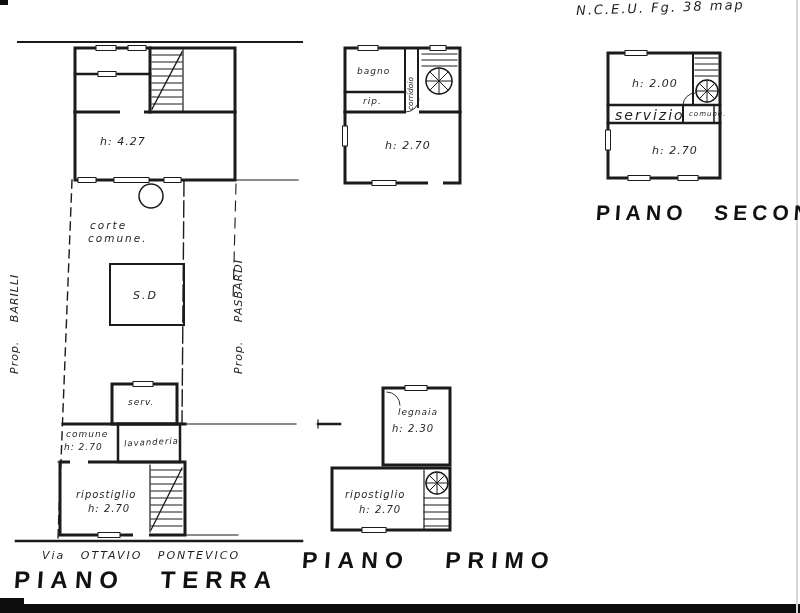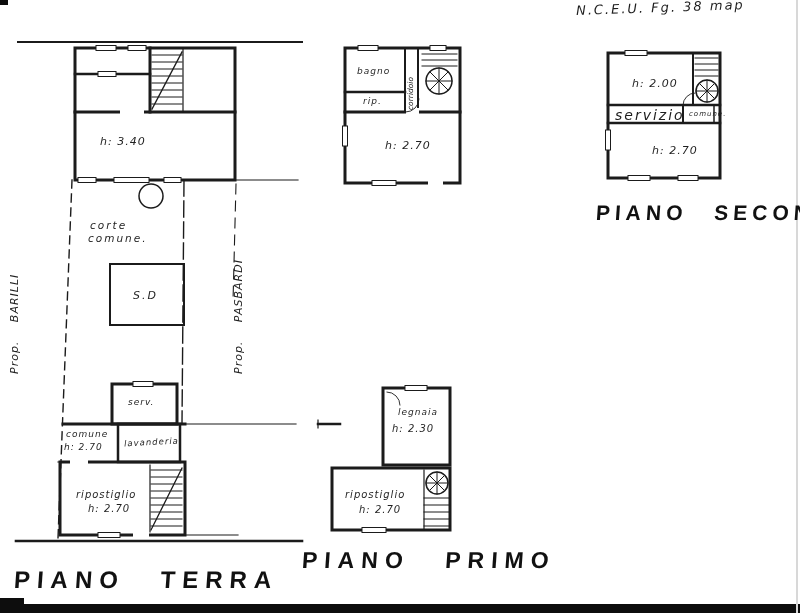--- a/index.html
+++ b/index.html
@@ -185,41 +185,42 @@
       <rect x="0" y="0" width="8" height="5" fill="#0d0d0d" stroke="none"></rect>
       <rect x="0" y="598" width="24" height="15" fill="#0d0d0d" stroke="none"></rect>
       <rect x="0" y="604" width="800" height="9" fill="#0d0d0d" stroke="none"></rect>
       <rect x="796" y="0" width="2" height="613" fill="#d8d8d8" stroke="none"></rect>
     </g>
   </svg>
 
 
   <div class="lbl hand" style="left:576px;top:0px;font-size:13px;letter-spacing:2px;transform:rotate(-2deg);">N.C.E.U.   Fg. 38 map</div>
 
-  <div class="lbl hand" style="left:100px;top:135px;font-size:11px;">h: 3.40</div>
+  <div class="lbl hand" style="left:100px;top:135px;font-size:11px;">h: 4.27</div>
 
   <div class="lbl hand" style="left:90px;top:219px;font-size:10.5px;letter-spacing:2px;">corte</div>
   <div class="lbl hand" style="left:88px;top:232px;font-size:10.5px;letter-spacing:2px;">comune.</div>
 
   <div class="lbl hand" style="left:133px;top:289px;font-size:11px;letter-spacing:2px;">S.D</div>
 
   <div class="lbl vert" style="left:8px;top:374px;font-size:11px;letter-spacing:1px;word-spacing:14px;">Prop.   BARILLI</div>
 
   <div class="lbl vert" style="left:232px;top:374px;font-size:11px;letter-spacing:1px;word-spacing:14px;">Prop.   PASBARDI</div>
 
   <div class="lbl hand tiny" style="left:128px;top:397px;">serv.</div>
 
   <div class="lbl hand tiny" style="left:66px;top:429px;">comune</div>
   <div class="lbl hand tiny" style="left:64px;top:442px;">h: 2.70</div>
 
   <div class="lbl hand" style="left:124px;top:437px;font-size:8.5px;transform:rotate(-3deg);">lavanderia</div>
 
   <div class="lbl hand" style="left:76px;top:489px;font-size:10px;">ripostiglio</div>
   <div class="lbl hand" style="left:88px;top:503px;font-size:10px;">h: 2.70</div>
 
+  <div class="lbl hand" style="left:42px;top:549px;font-size:11px;letter-spacing:2px;word-spacing:10px;">Via  OTTAVIO  PONTEVICO</div>
 
   <div class="lbl title" style="left:14px;top:566px;font-size:24px;">PIANO TERRA</div>
 
   <div class="lbl hand tiny" style="left:357px;top:66px;">bagno</div>
 
   <div class="lbl hand tiny" style="left:363px;top:96px;">rip.</div>
 
   <div class="lbl vert" style="left:406px;top:110px;font-size:7.5px;">corridoio</div>
 
   <div class="lbl hand" style="left:385px;top:139px;font-size:11px;">h: 2.70</div>

